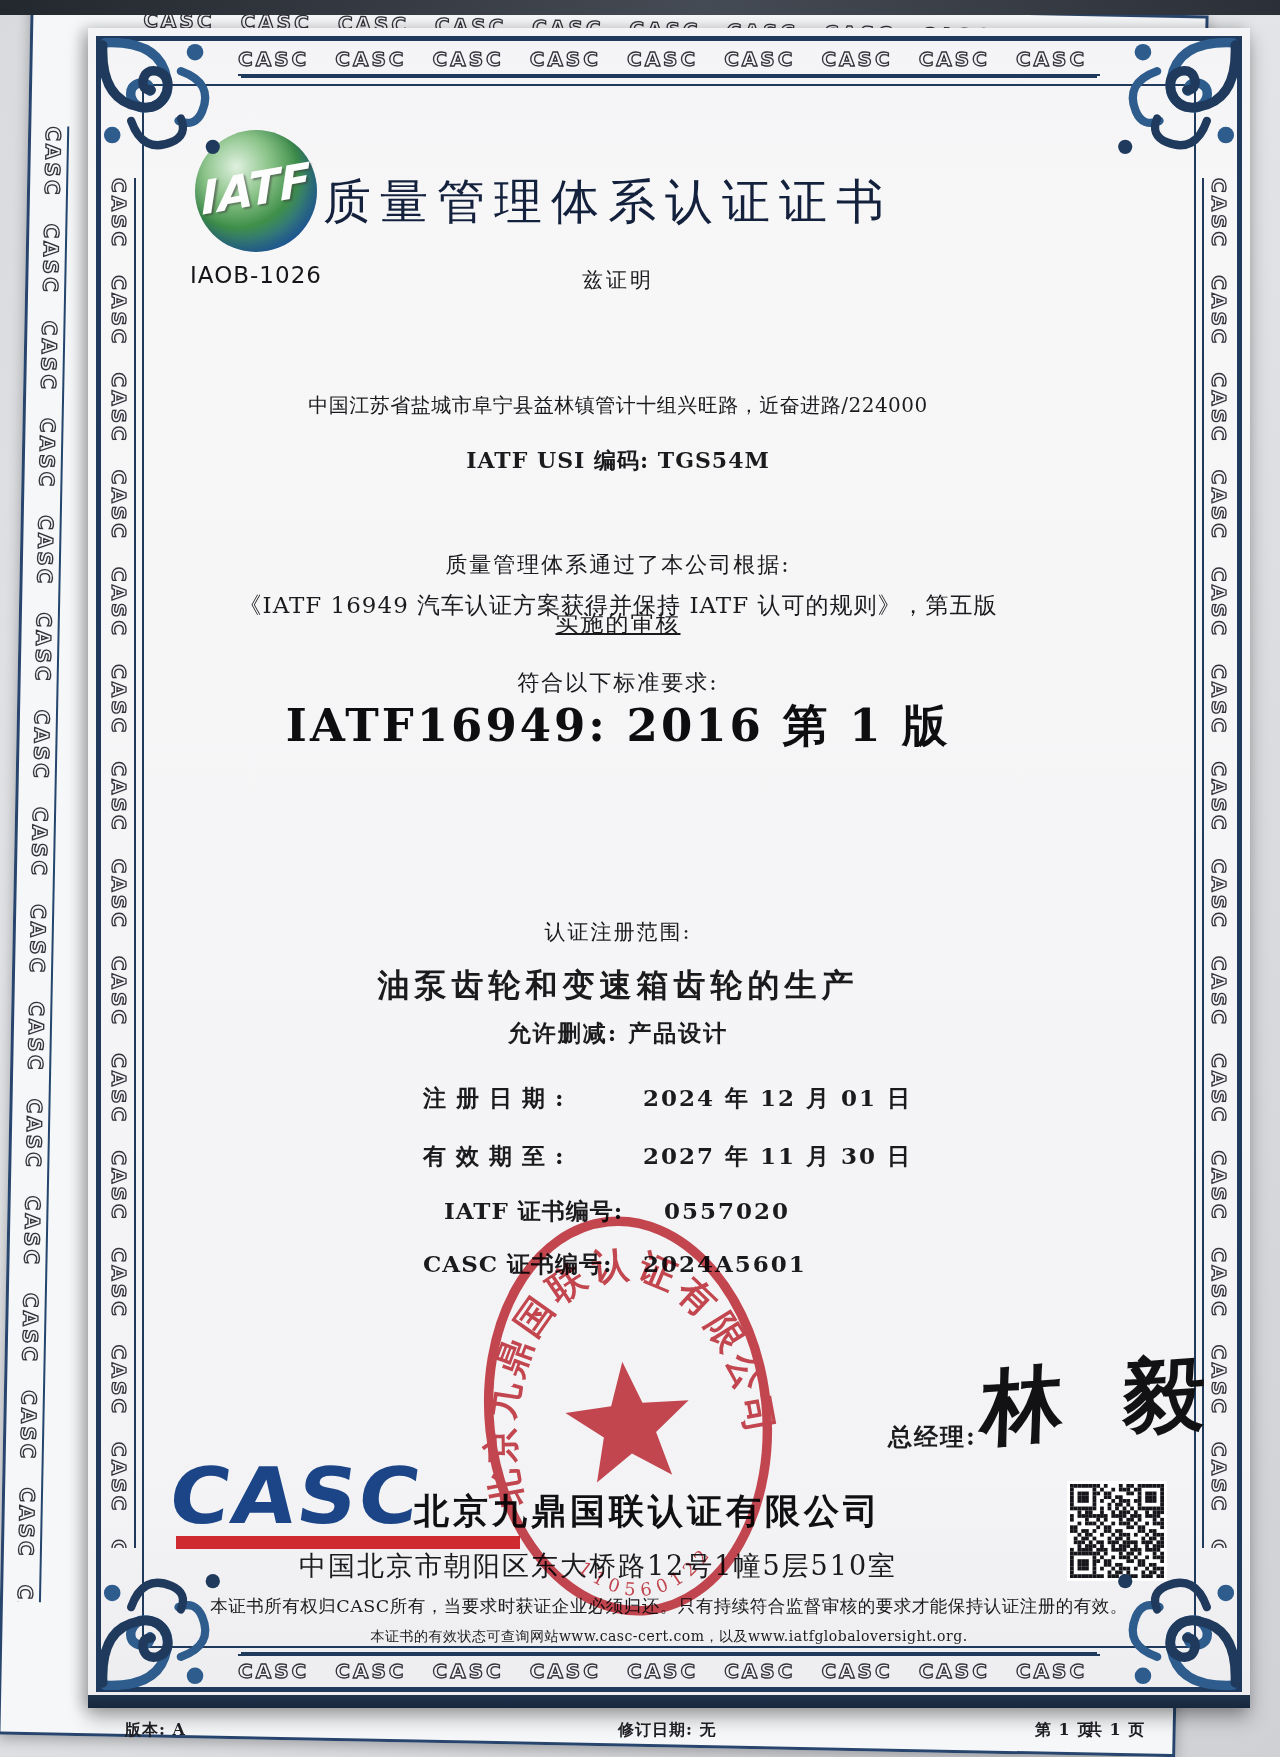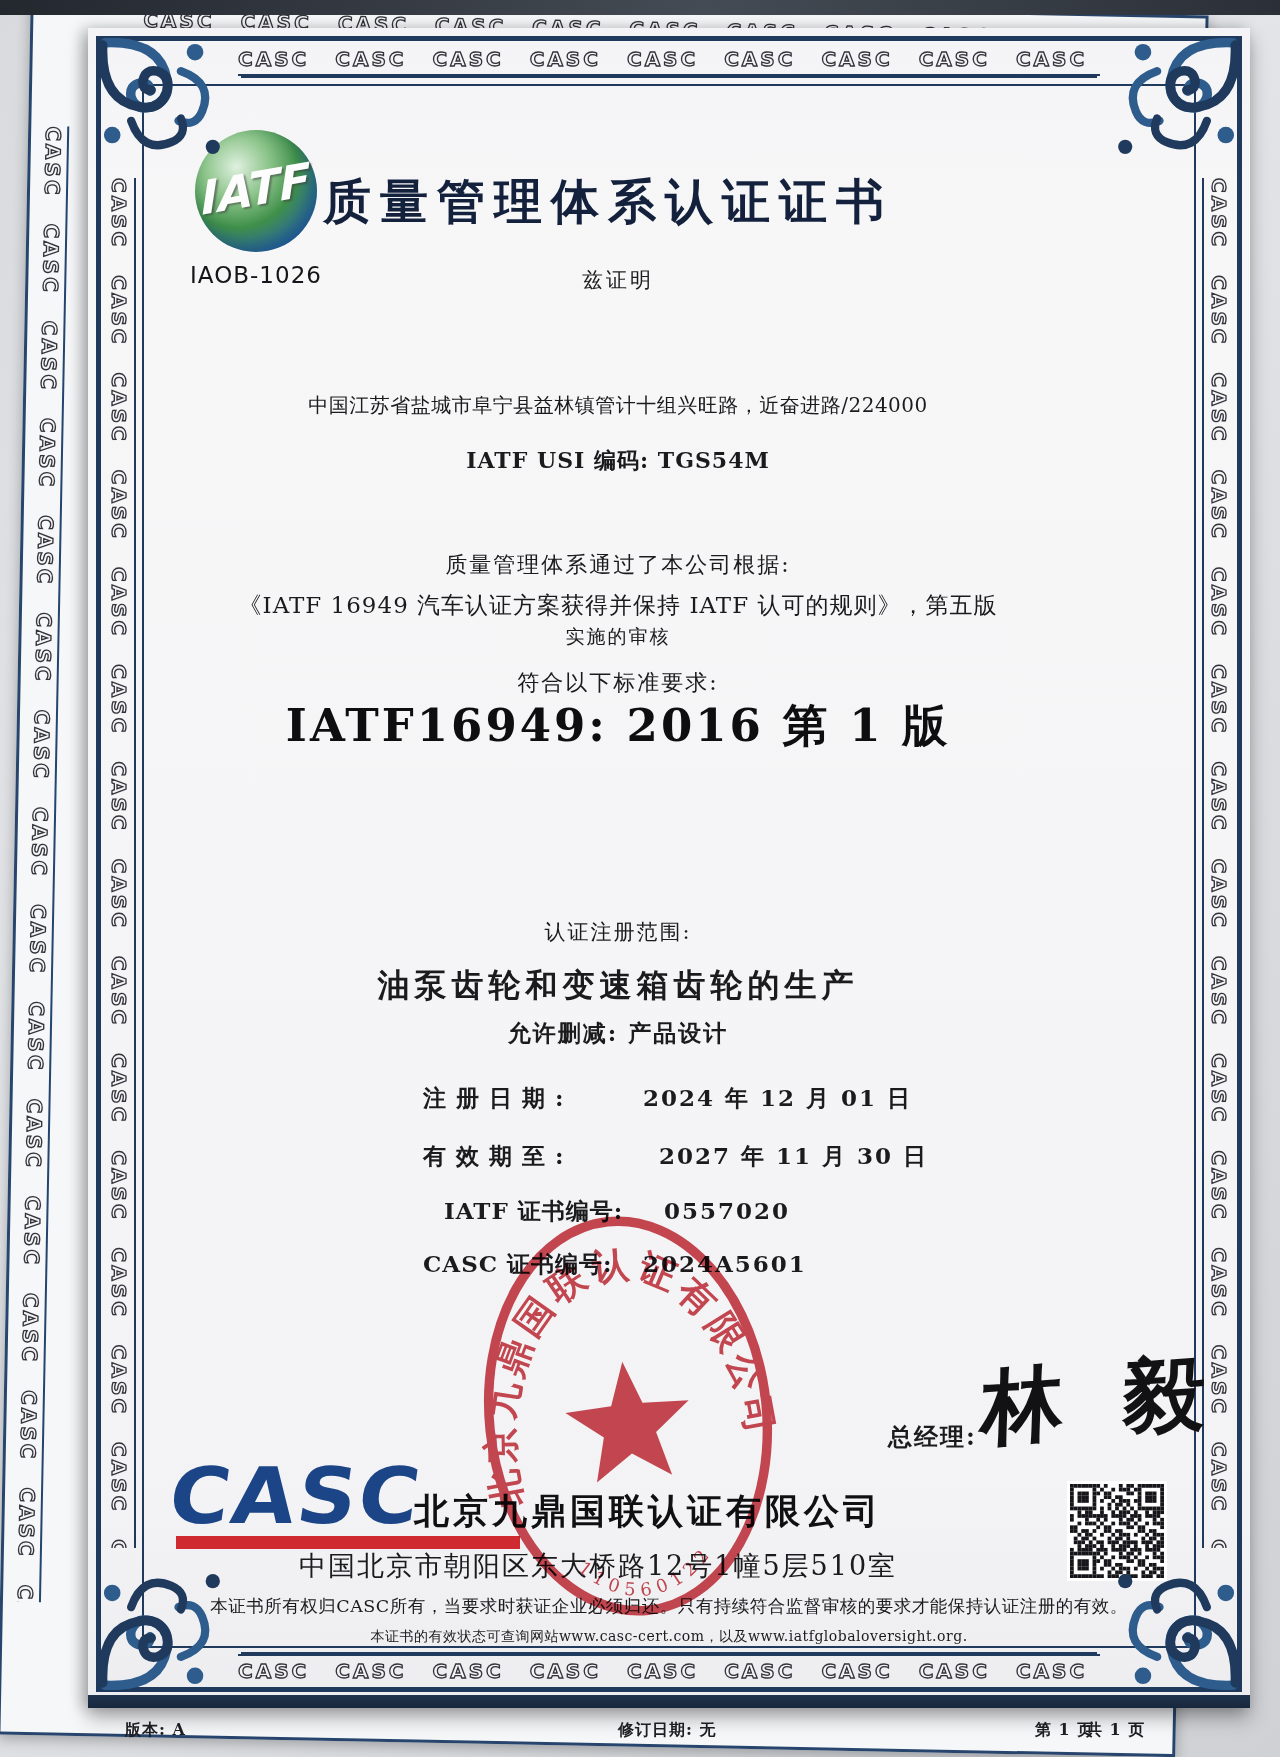--- a/index.html
+++ b/index.html
@@ -53,28 +53,28 @@
   .globe{width:122px;height:122px;margin:0 auto;border-radius:50%;position:relative;
          background:radial-gradient(circle at 34% 30%,#dff0df 0%,#8cc48a 28%,#3f8f49 52%,#2f6fae 78%,#1d4f86 100%);
          box-shadow:inset -6px -8px 14px rgba(0,40,80,.35);}
   .globe span{position:absolute;left:50%;top:50%;transform:translate(-50%,-54%) rotate(-10deg) skewX(-8deg);
          font-family:"DejaVu Sans","Liberation Sans",sans-serif;font-weight:800;font-style:italic;
          font-size:46px;color:#fdfdfd;text-shadow:2px 2px 2px rgba(60,60,60,.55);}
   .iaob{margin-top:10px;font-family:"DejaVu Sans","Liberation Sans",sans-serif;
         font-size:23px;color:#16161a;letter-spacing:1px;}
 
   .title{position:absolute;left:100px;top:142px;width:840px;text-align:center;
-         font-size:48px;font-weight:700;letter-spacing:9px;color:#14213c;}
+         font-size:48px;font-weight:400;letter-spacing:9px;color:#14213c;}
   .certify{top:238px;font-size:21px;letter-spacing:3px;}
   .company{top:306px;font-size:38px;font-weight:700;letter-spacing:7px;color:#111;}
   .address{top:364px;font-size:20px;letter-spacing:0.5px;}
   .usi{top:418px;font-size:22px;font-weight:600;letter-spacing:1px;}
   .basis1{top:522px;font-size:22px;letter-spacing:2px;}
   .basis2{top:562px;font-size:23px;letter-spacing:1px;}
-  .basis3{top:596px;font-size:19px;letter-spacing:2px;}
+  .basis3{top:580px;font-size:23px;letter-spacing:2px;text-decoration:underline;}
   .conform{top:640px;font-size:22px;letter-spacing:2px;}
   .standard{top:668px;font-size:45px;font-weight:700;letter-spacing:3px;color:#0e0e10;}
   .scopelab{top:890px;font-size:21px;letter-spacing:2px;}
   .scope{top:936px;font-size:32px;font-weight:700;letter-spacing:5px;}
   .exclusion{top:990px;font-size:23px;font-weight:700;letter-spacing:2px;}
   .drow{position:absolute;display:flex;font-size:23px;line-height:30px;}
   .drow .lab{width:220px;font-weight:700;letter-spacing:1px;}
   .drow .val{font-weight:600;letter-spacing:2px;}
   .r0{top:1055px;} .r1{top:1113px;} .r2{top:1168px;margin-left:21px;} .r3{top:1221px;}
 
@@ -194,21 +194,21 @@
       <div class="cline standard">IATF16949: 2016 第 1 版</div>
       <div class="cline scope">油泵齿轮和变速箱齿轮的生产</div>
       <div class="cline scopelab">认证注册范围:</div>
       <div class="cline exclusion">允许删减: 产品设计</div>
     </div>
 
     <div class="drow r0" style="left:335px;">
       <span class="lab">注 册 日 期 :</span>
       <span class="val">2024 年 12 月 01 日</span>
     </div>
-    <div class="drow r1" style="left:335px;gap:16px;">
+    <div class="drow r1" style="left:335px;">
       <span class="lab">有 效 期 至 :</span>
       <span class="val">2027 年 11 月 30 日</span>
     </div>
     <div class="drow r2" style="left:335px;">
       <span class="lab">IATF 证书编号:</span>
       <span class="val">0557020</span>
     </div>
     <div class="drow r3" style="left:335px;">
       <span class="lab">CASC 证书编号:</span>
       <span class="val">2024A5601</span>

